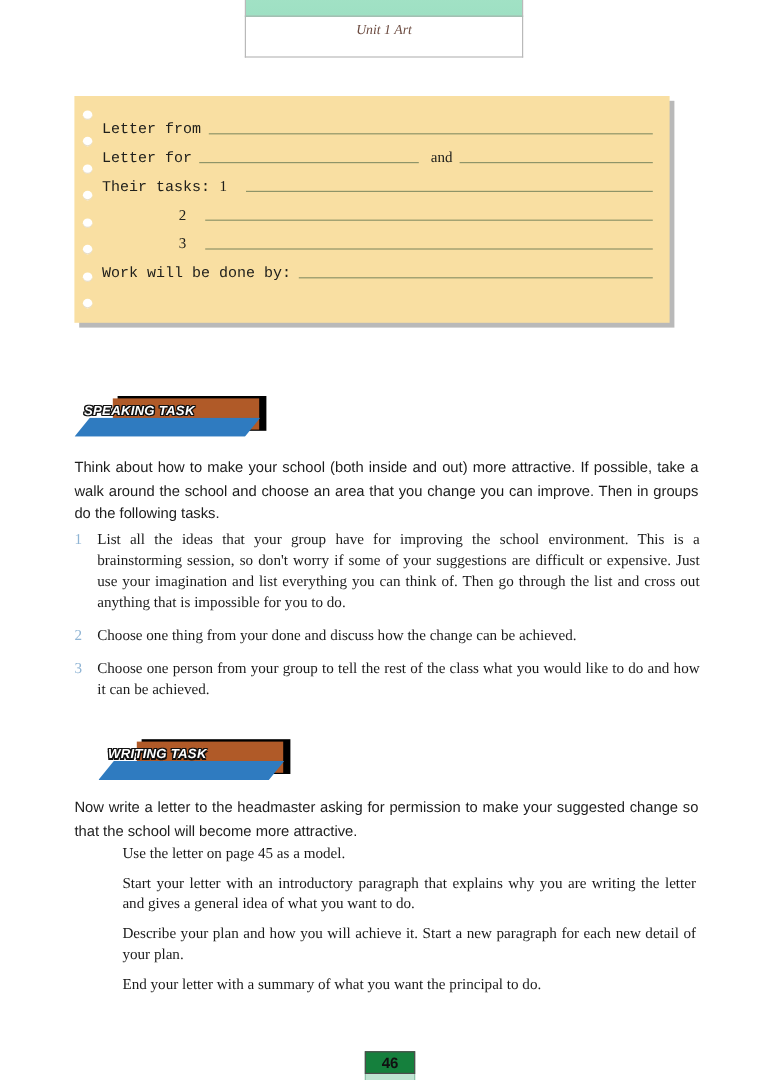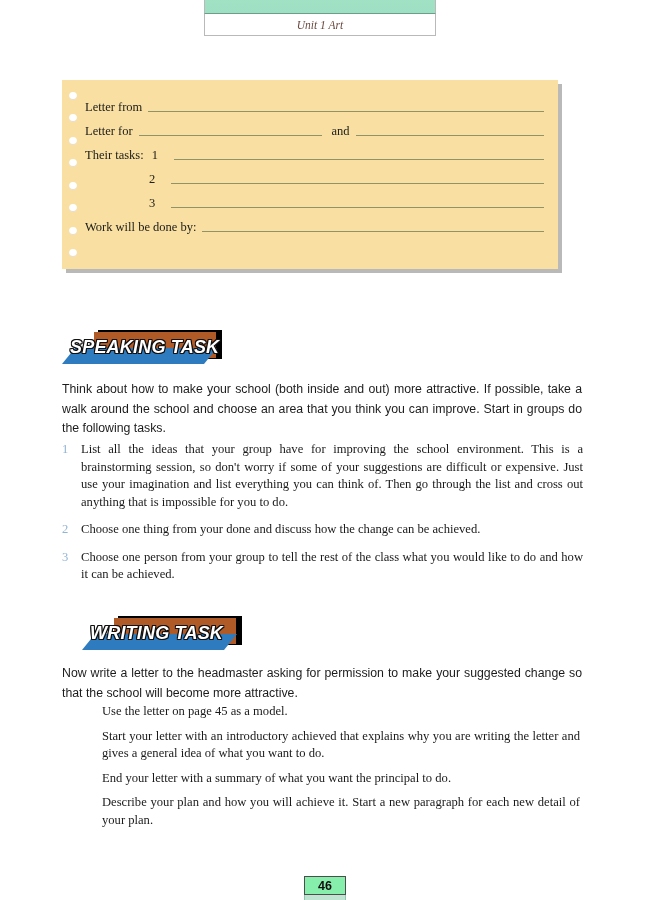--- a/index.html
+++ b/index.html
@@ -31,21 +31,21 @@
       radial-gradient(circle at 66% 50%, rgba(120,190,160,.5) 0 3px, transparent 4px),
       radial-gradient(circle at 86% 26%, rgba(120,190,160,.45) 0 2px, transparent 3px),
       radial-gradient(circle at 30% 70%, rgba(120,190,160,.4) 0 3px, transparent 4px),
       radial-gradient(circle at 74% 80%, rgba(120,190,160,.4) 0 2px, transparent 3px),
       linear-gradient(180deg, #c6ecda 0%, #a8e4c9 55%, #9ee0c3 100%);
     border: 1px solid #b9b9b9;
     border-bottom: 1px solid #6f9e88;
     box-sizing: border-box;
   }
   .figure-caption {
-    height: 22px;
+    height: 34px;
     line-height: 22px;
     text-align: center;
     font-family: "Liberation Serif", serif;
     font-style: italic;
     font-size: 11.5px;
     color: #6b4a3f;
     background: #ffffff;
     border: 1px solid #b9b9b9;
     border-top: none;
     box-sizing: border-box;
@@ -104,20 +104,21 @@
     display: flex;
     align-items: flex-end;
     height: 24px;
     font-family: "Liberation Serif", serif;
     font-size: 12.5px;
     color: #20201c;
   }
   .note-label {
     white-space: nowrap;
     padding-bottom: 1px;
+    font-family: Liberation Mono, monospace;
   }
   .note-num {
     width: 16px;
     text-align: left;
     padding-bottom: 1px;
   }
   .note-indent { width: 64px; flex: none; }
   .note-line {
     flex: 1 1 auto;
     border-bottom: 1px solid #8f9468;
@@ -162,21 +163,21 @@
     clip-path: polygon(13px 0, 155px 0, 142px 16px, 0 16px);
   }
   .banner-text {
     position: absolute;
     left: 8px;
     top: 7px;
     width: 160px;
     font-family: "Liberation Sans", sans-serif;
     font-weight: bold;
     font-style: italic;
-    font-size: 18px;
+    font-size: 11px;
     letter-spacing: .2px;
     color: #ffffff;
     text-shadow:
       1px 0 0 #111, -1px 0 0 #111, 0 1px 0 #111, 0 -1px 0 #111,
       1px 1px 0 #111, -1px -1px 0 #111, 1px -1px 0 #111, -1px 1px 0 #111;
     white-space: nowrap;
   }
   .banner-speaking { left: 62px; top: 330px; }
   .banner-writing  { left: 62px; top: 616px; margin-left: 20px; }
 
@@ -246,21 +247,21 @@
     width: 42px;
   }
   .page-number {
     height: 19px;
     line-height: 19px;
     text-align: center;
     font-family: "Liberation Sans", sans-serif;
     font-weight: bold;
     font-size: 12.5px;
     color: #111111;
-    background: #86efac;
+    background: #15803d;
     border: 1px solid #4d4d4d;
     box-sizing: border-box;
   }
   .page-footer-bar {
     height: 6px;
     background: #bfe4d2;
     border: 1px solid #8fc3ab;
     border-top: none;
     box-sizing: border-box;
   }
@@ -330,21 +331,21 @@
   </div>
 </div>
 
 <div class="task-banner banner-speaking">
   <div class="banner-shadow"></div>
   <div class="banner-main"></div>
   <div class="banner-blue"></div>
   <div class="banner-text">SPEAKING TASK</div>
 </div>
 
-<div class="intro-para intro-speaking">Think about how to make your school (both inside and out) more attractive. If possible, take a walk around the school and choose an area that you think you can improve. Start in groups do the following tasks.</div>
+<div class="intro-para intro-speaking">Think about how to make your school (both inside and out) more attractive. If possible, take a walk around the school and choose an area that you change you can improve. Then in groups do the following tasks.</div>
 
 <div class="num-list">
 
   <div class="num-item">
     <span class="num-marker">1</span>
     <span class="num-text">List all the ideas that your group have for improving the school environment. This is a brainstorming session, so don't worry if some of your suggestions are difficult or expensive. Just use your imagination and list everything you can think of. Then go through the list and cross out anything that is impossible for you to do.</span>
   </div>
 
   <div class="num-item">
     <span class="num-marker">2</span>
@@ -370,31 +371,31 @@
 <div class="bullet-list">
 
   <div class="bullet-item">
     <span class="bullet-dot-cell"><span class="bullet-dot"></span></span>
     <span class="bullet-text">Use the letter on page 45 as a model.</span>
   </div>
 
 
   <div class="bullet-item">
     <span class="bullet-dot-cell"><span class="bullet-dot"></span></span>
-    <span class="bullet-text">Start your letter with an introductory achieved that explains why you are writing the letter and gives a general idea of what you want to do.</span>
+    <span class="bullet-text">Start your letter with an introductory paragraph that explains why you are writing the letter and gives a general idea of what you want to do.</span>
+  </div>
+
+  <div class="bullet-item">
+    <span class="bullet-dot-cell"><span class="bullet-dot"></span></span>
+    <span class="bullet-text">Describe your plan and how you will achieve it. Start a new paragraph for each new detail of your plan.</span>
   </div>
 
   <div class="bullet-item">
     <span class="bullet-dot-cell"><span class="bullet-dot"></span></span>
     <span class="bullet-text">End your letter with a summary of what you want the principal to do.</span>
   </div>
 
-  <div class="bullet-item">
-    <span class="bullet-dot-cell"><span class="bullet-dot"></span></span>
-    <span class="bullet-text">Describe your plan and how you will achieve it. Start a new paragraph for each new detail of your plan.</span>
-  </div>
-
 </div>
 
 <div class="page-footer">
   <div class="page-number">46</div>
   <div class="page-footer-bar"></div>
 </div>
 
 </body></html>

